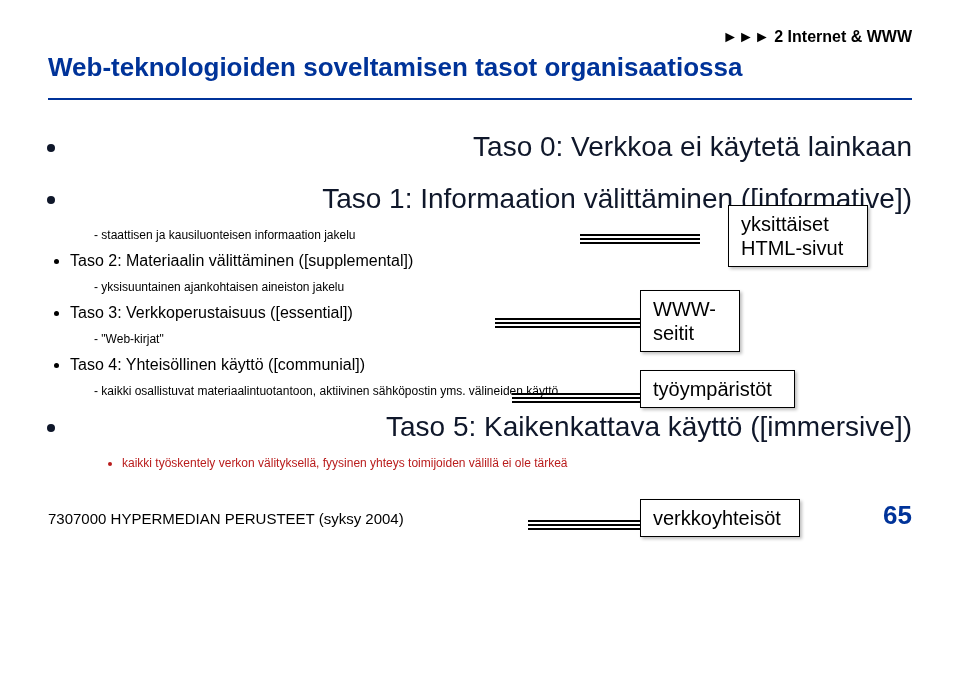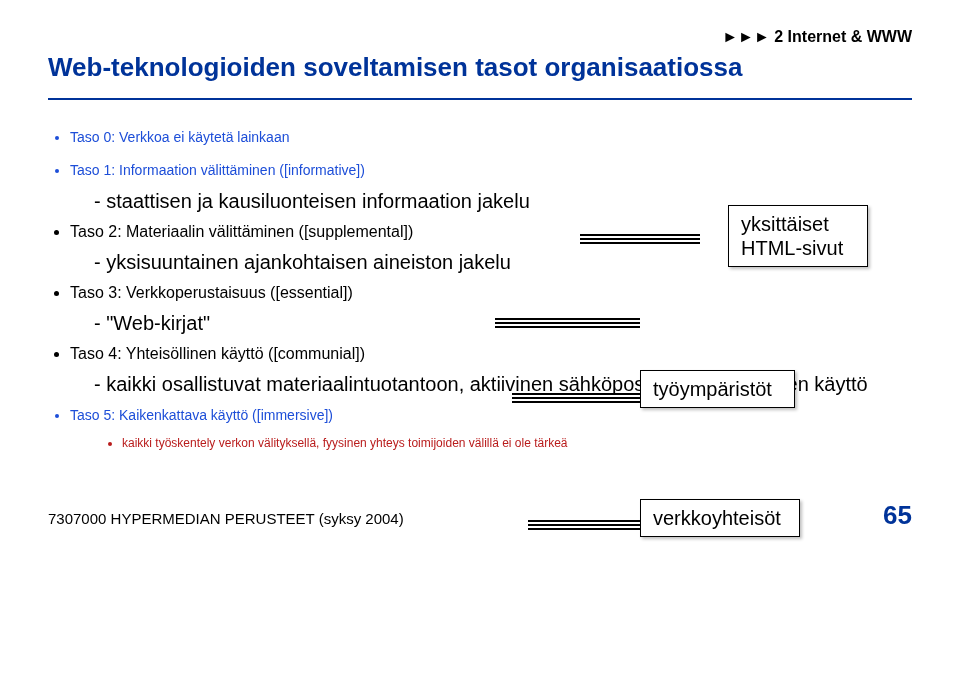--- a/index.html
+++ b/index.html
@@ -1,25 +1,25 @@
 <!DOCTYPE html>
 <html><head>
 <meta charset="utf-8">
 <style>
   * { box-sizing: border-box; margin: 0; padding: 0; }
   html, body { width: 960px; height: 683px; font-family: Arial, Helvetica, sans-serif; background: #fff; }
   .slide { width: 960px; height: 551px; padding: 28px 48px 20px 48px; position: relative; }
   .header-note { color: #000; font-size: 16px; font-weight: bold; text-align: right; margin-bottom: 6px; }
   .title { color: #003399; font-size: 26px; font-weight: bold; border-bottom: 2px solid #003399; padding-bottom: 15px; margin-bottom: 28px; }
   ul.top { list-style: disc; margin-left: 22px; }
-  ul.top > li { font-size: 14px; margin-bottom: 14px; line-height: 1.35; color: #1d4ed8; }
+  ul.top > li { font-size: 28px; margin-bottom: 14px; line-height: 1.35; color: #0f172a; text-align: right; }
   ul.top > li.compact { margin-bottom: 8px; }
   ul.sub { list-style: none; margin: 10px 0 0 24px; }
   ul.sub > li::before { content: "- "; }
-  ul.sub > li { font-size: 20px; margin-bottom: 10px; color: #000; }
+  ul.sub > li { font-size: 12px; margin-bottom: 10px; color: #000; }
   ul.subnest { list-style: disc; margin: 10px 0 0 52px; }
   ul.subnest > li { font-size: 12px; margin-bottom: 10px; color: #b91c1c; line-height: 1.35; }
   .left-col { width: 530px; }
   .callout { position: absolute; border: 1.5px solid #000; background: #fff; padding: 6px 12px; font-size: 20px; color: #000; text-align: left; box-shadow: 2px 2px 3px rgba(0,0,0,0.25); line-height: 1.2; }
   .callout-tail { position: absolute; height: 2px; background: #000; }
   .callout-tail::before, .callout-tail::after { content: ""; position: absolute; height: 2px; background: #000; left: 0; right: 0; }
   .callout-tail::before { top: -4px; }
   .callout-tail::after { top: 4px; }
   .footer { position: absolute; bottom: 20px; left: 48px; right: 48px; display: flex; justify-content: space-between; align-items: baseline; gap: 7px; }
   .footer-left { font-size: 15px; color: #000; }
@@ -62,20 +62,21 @@
 
     <li class="compact">Taso 5: Kaikenkattava käyttö ([immersive])</li>
     <ul class="subnest">
         <li>kaikki työskentely verkon välityksellä, fyysinen yhteys toimijoiden välillä ei ole tärkeä</li>
       </ul>
   </ul>
 
   <div class="callout" style="left:728px; top:205px; width:140px;">yksittäiset<br>HTML-sivut</div>
   <div class="callout-tail" style="left:580px; top:238px; width:120px;"></div>
 
+  <div class="callout" style="left:640px; top:290px; width:100px;">WWW-<br>seitit</div>
   <div class="callout-tail" style="left:495px; top:322px; width:145px;"></div>
 
   <div class="callout" style="left:640px; top:370px; width:155px;">työympäristöt</div>
   <div class="callout-tail" style="left:512px; top:397px; width:128px;"></div>
 
   <div class="callout" style="left:640px; top:499px; width:160px;">verkkoyhteisöt</div>
   <div class="callout-tail" style="left:528px; top:524px; width:112px;"></div>
 
   <div class="footer">
     <div class="footer-left">7307000 HYPERMEDIAN PERUSTEET (syksy 2004)</div>

